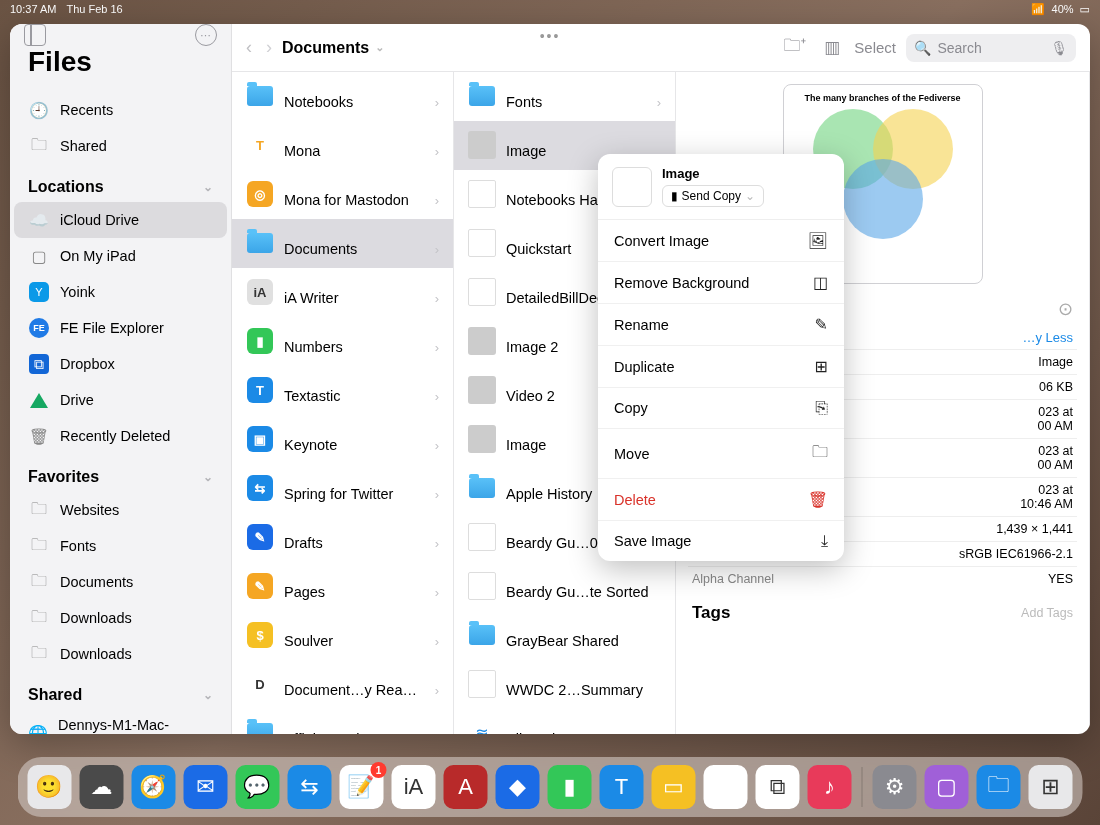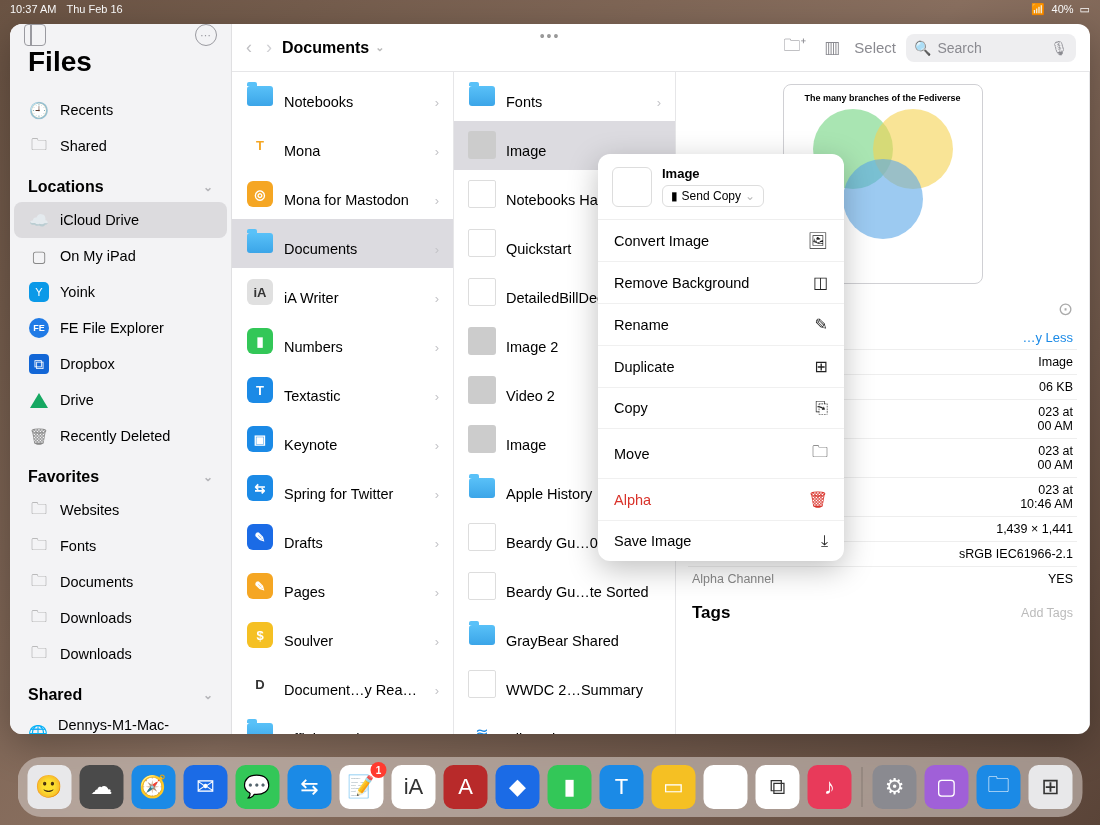--- a/index.html
+++ b/index.html
@@ -498,21 +498,21 @@
       </div>
       <div class="ctx-item">
         <span>Copy</span>
         <span class="cicon">⎘</span>
       </div>
       <div class="ctx-item">
         <span>Move</span>
         <span class="cicon">🗀</span>
       </div>
       <div class="ctx-item danger">
-        <span>Alpha</span>
+        <span>Delete</span>
         <span class="cicon">🗑</span>
       </div>
       <div class="ctx-item">
         <span>Save Image</span>
         <span class="cicon">⤓</span>
       </div>
     </div>
 </div>
 
 <div class="dock">

